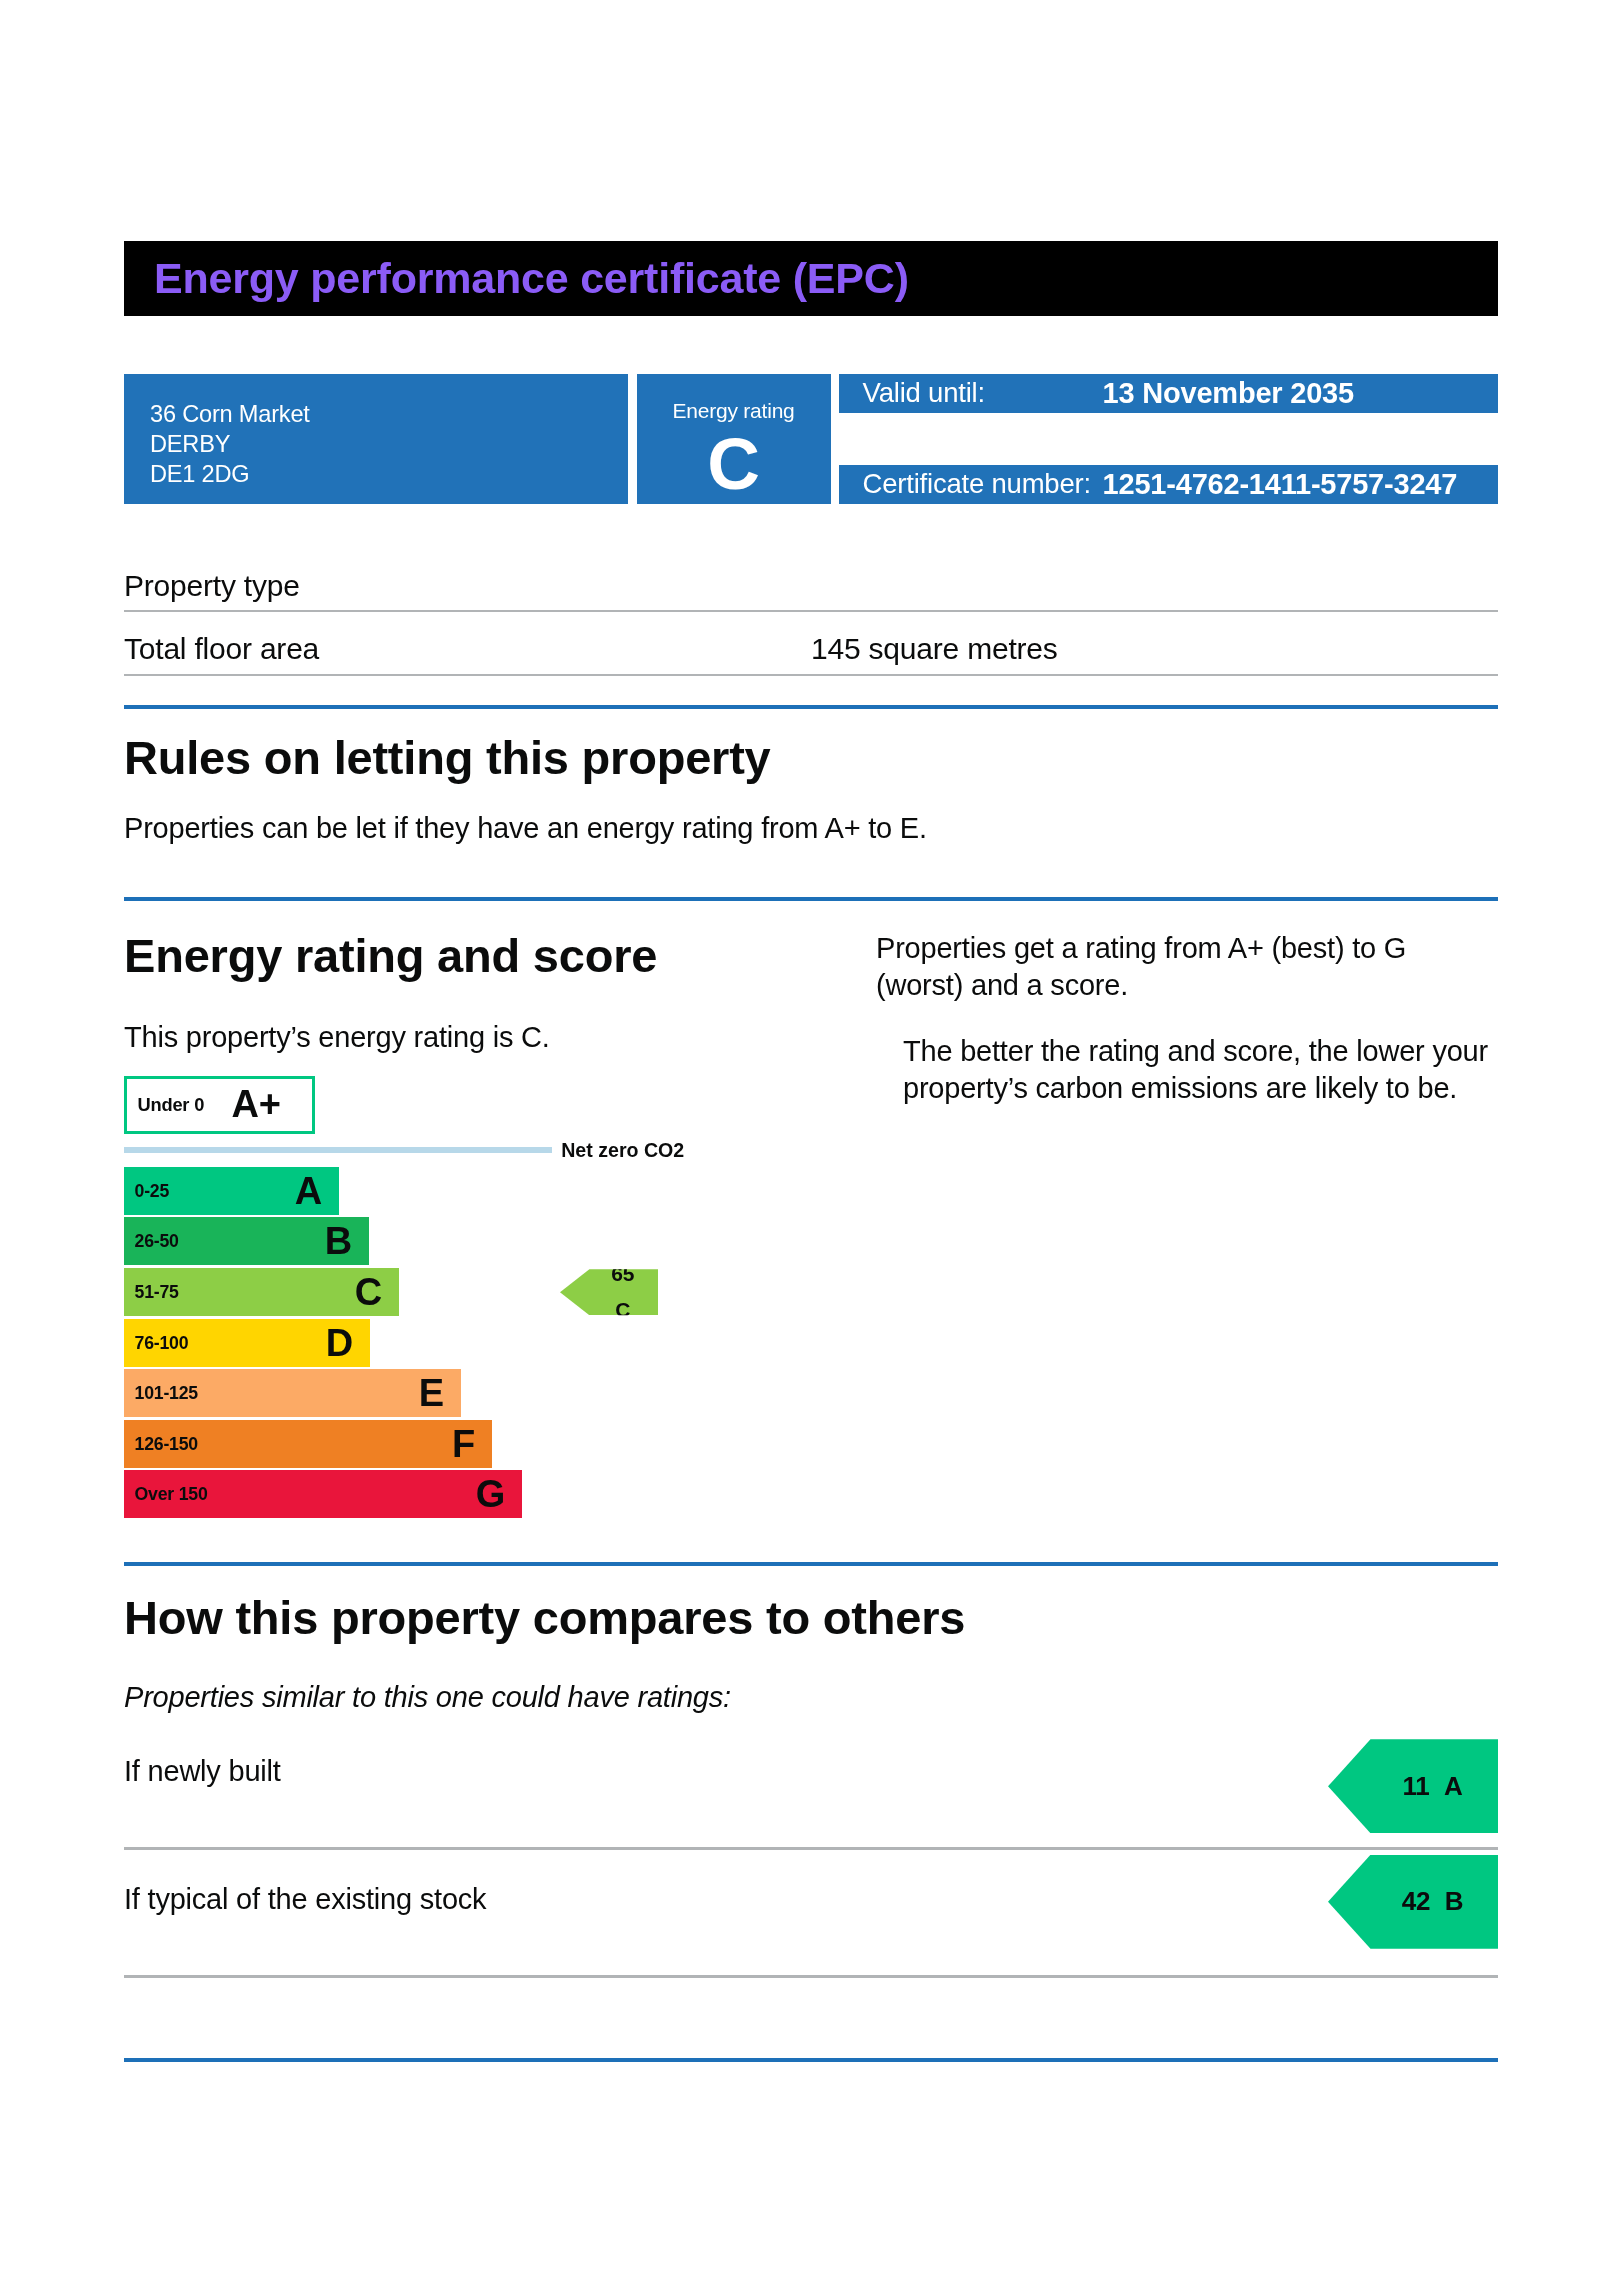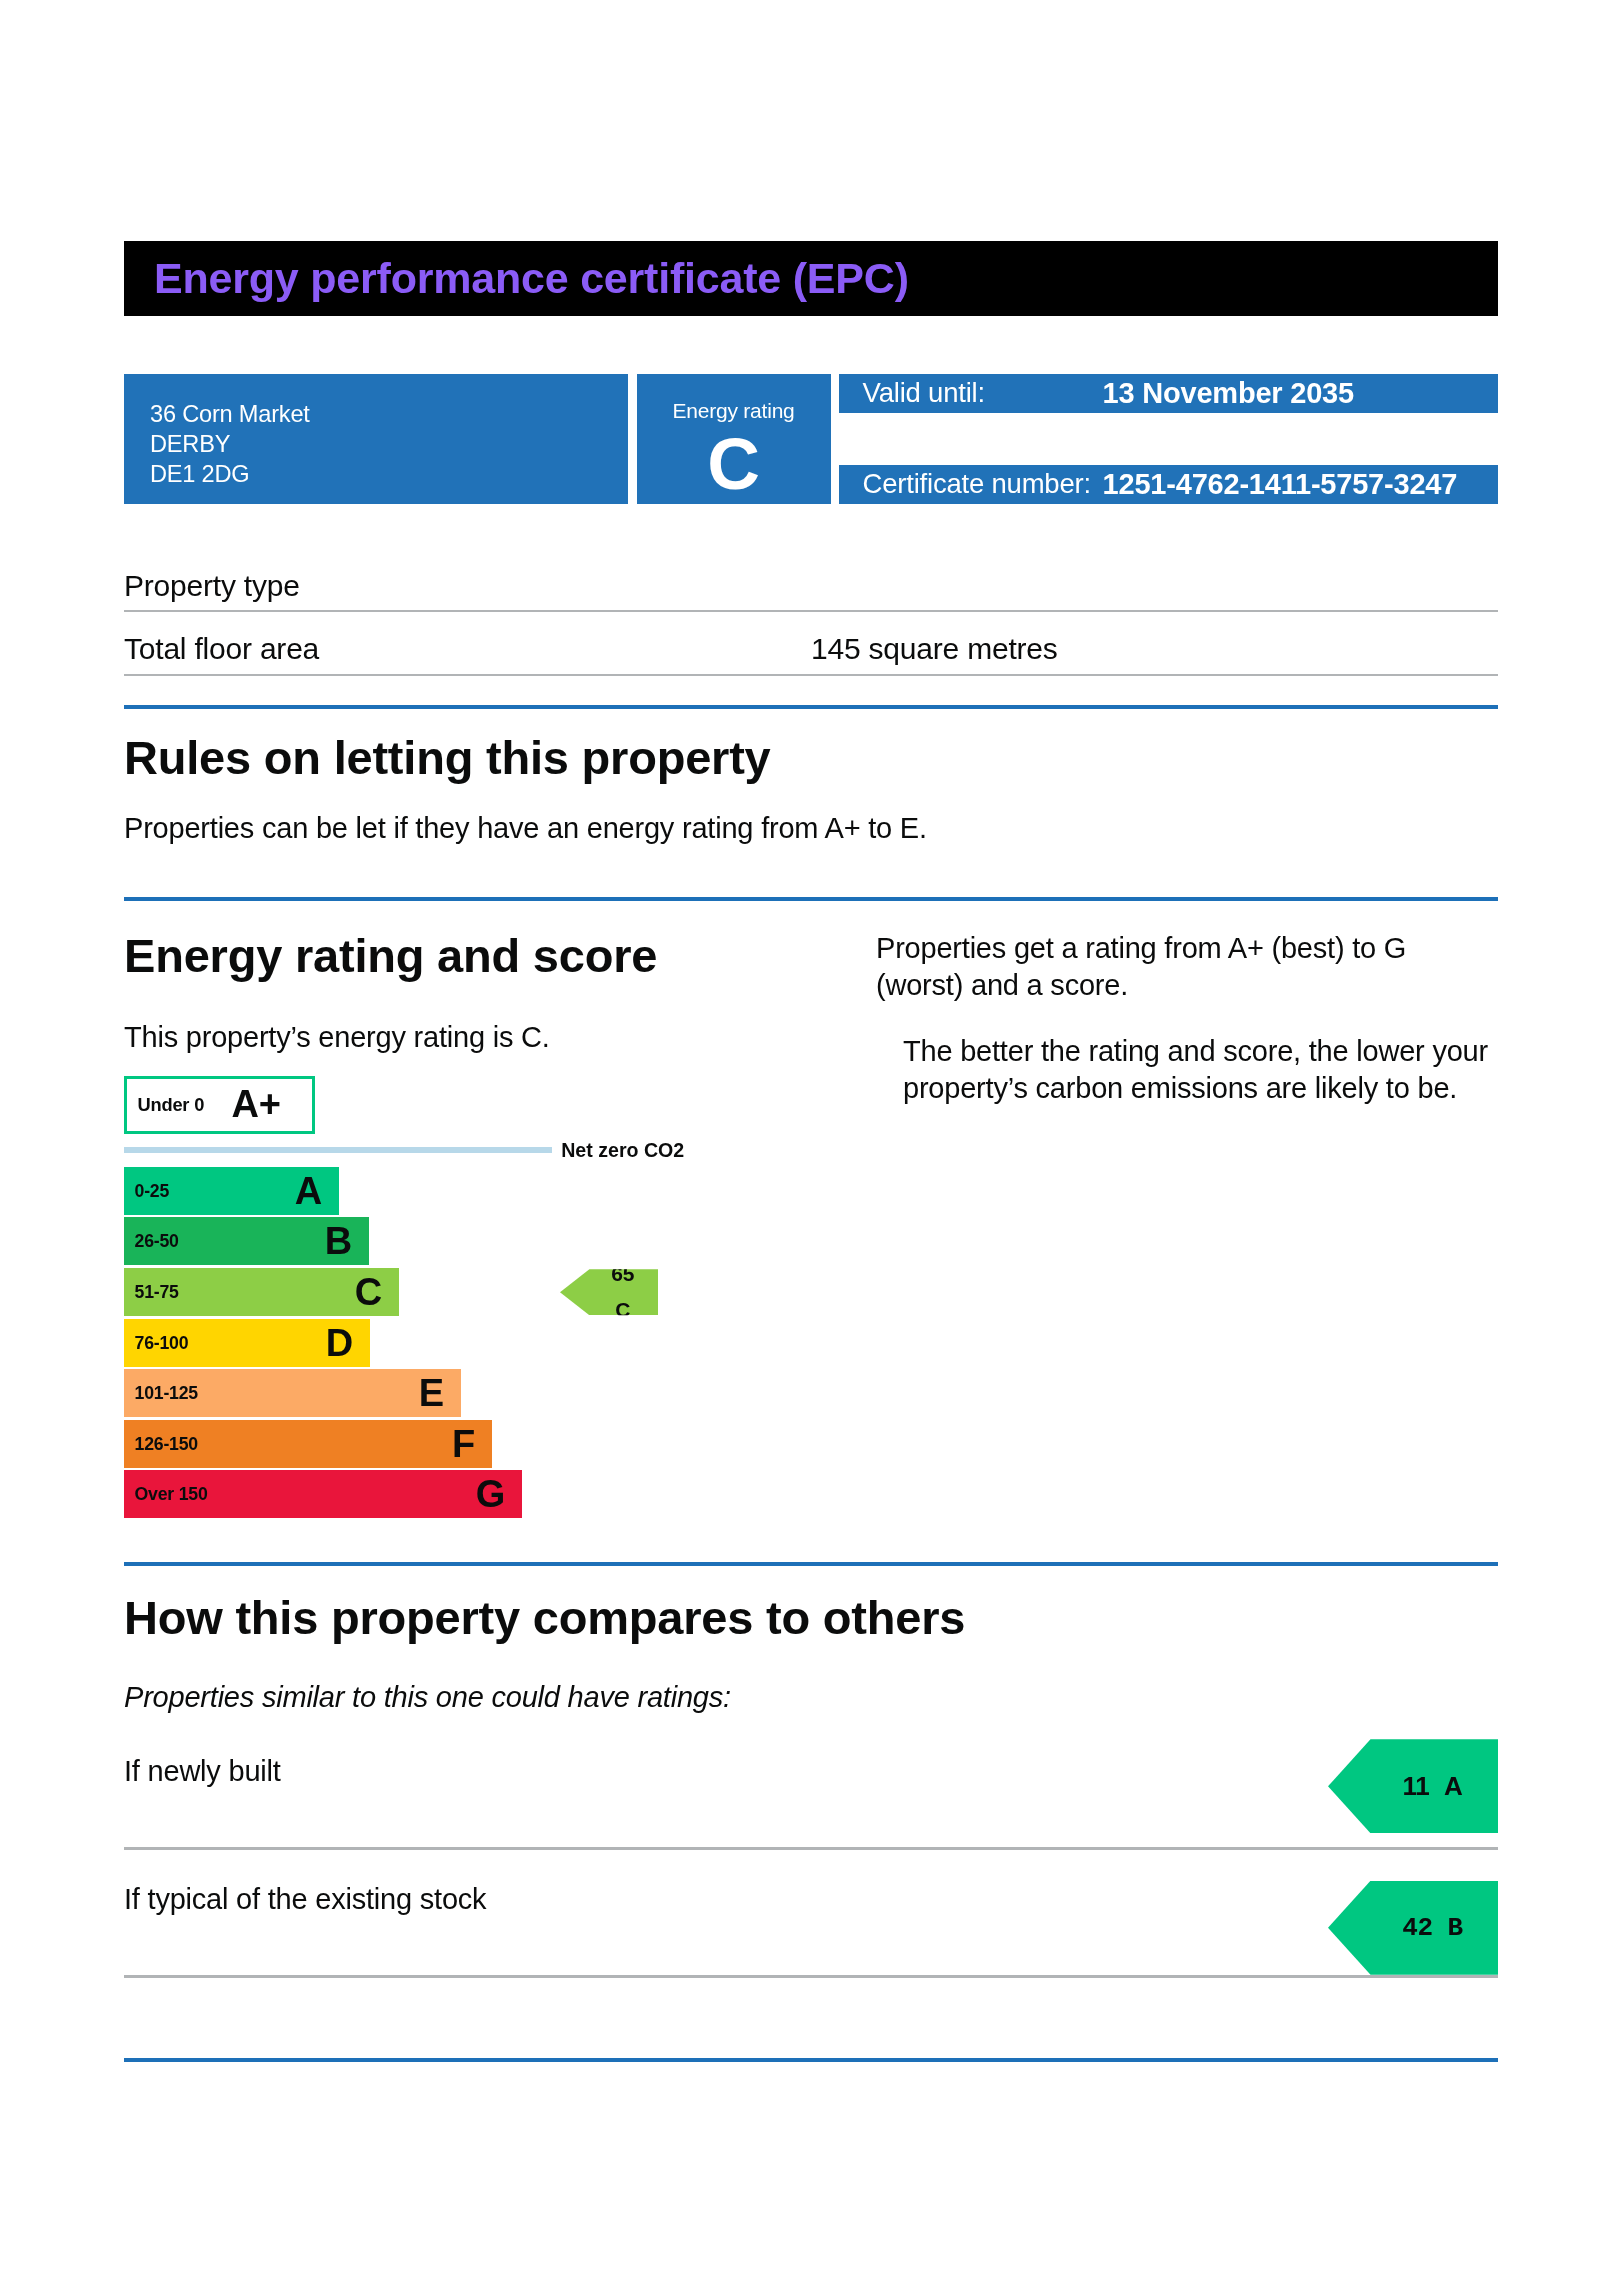--- a/index.html
+++ b/index.html
@@ -92,21 +92,21 @@
   .compare-row .compare-label { position:absolute; left:0; font-size:29px; }
   .compare-row-1 .compare-label { top:31px; }
   .compare-row-2 .compare-label { top:33px; }
   .compare-arrow {
     position:absolute; right:0; width:170px; height:94px;
     clip-path:polygon(0 50%, 25% 0, 100% 0, 100% 100%, 25% 100%);
     display:flex; align-items:center; justify-content:center; padding-left:39px;
     font-size:26px; font-weight:700; gap:14.4px;
   }
   .compare-row-1 .compare-arrow { top:15.7px; }
-  .compare-row-2 .compare-arrow { top:31px;font-family:Liberation Mono, monospace; }
+  .compare-row-2 .compare-arrow { top:5px; }
 </style>
 </head>
 <body>
 
 <div class="content">
 
   <div class="doc-header">
     <h1>Energy performance certificate (EPC)</h1>
   </div>
 

